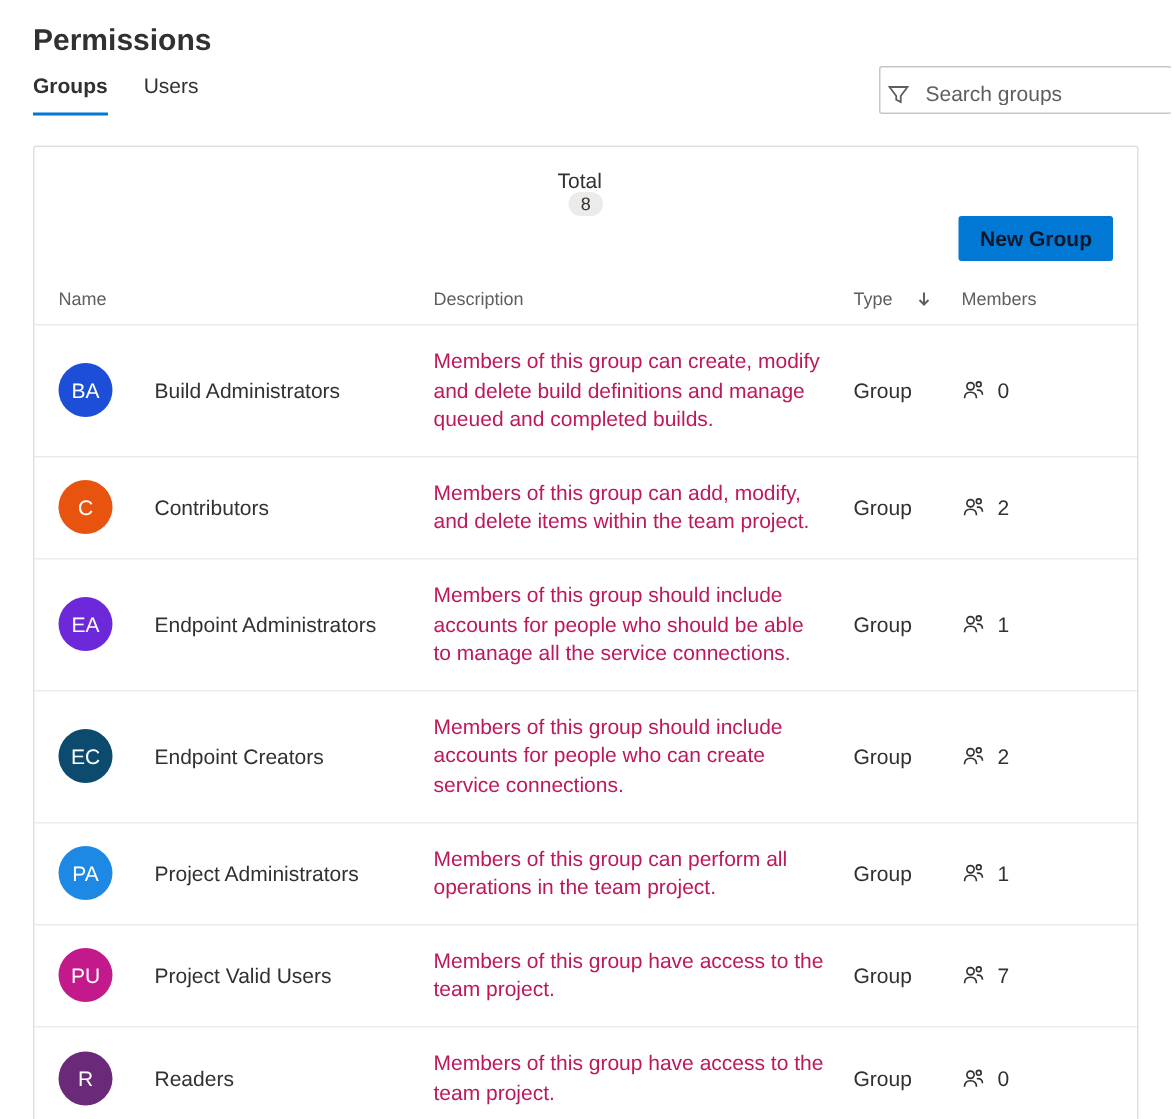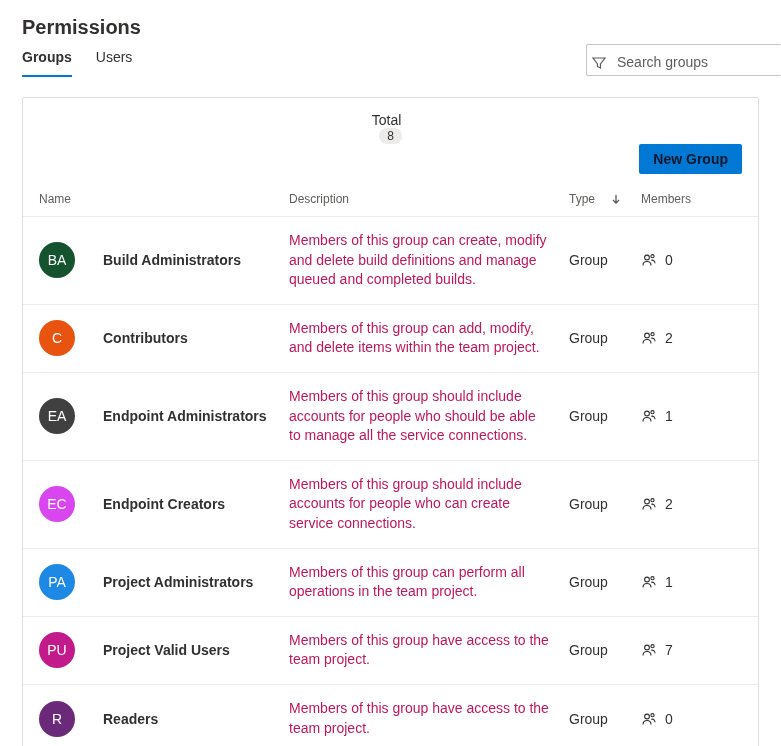--- a/index.html
+++ b/index.html
@@ -108,21 +108,21 @@
     align-items: center;
   }
   .row:last-child { border-bottom: none; }
   .name-cell { flex: 0 0 250px; display: flex; align-items: center; gap: 12px; }
   .avatar {
     width: 36px; height: 36px; border-radius: 50%;
     display: flex; align-items: center; justify-content: center;
     color: #fff; font-size: 14px; font-weight: 400;
     flex-shrink: 0;
   }
-  .group-name { font-weight: 700; font-size: 14px; padding-left: 16px; }
+  .group-name { font-weight: 400; font-size: 14px; padding-left: 16px; }
   .desc-cell { flex: 0 0 280px; font-size: 14px; color: #be185d; padding-right: 20px; line-height: 1.4; }
   .type-cell { flex: 0 0 72px; font-size: 14px; }
   .members-cell { flex: 1; display: flex; align-items: center; gap: 8px; font-size: 14px; }
   .people-icon { width: 16px; height: 16px; color: #323130; }
 </style>
 </head>
 <body>
 
 <div class="page">
   <h1 class="page-title">Permissions</h1>
@@ -156,21 +156,21 @@
           <svg class="sort-icon" viewBox="0 0 10 10" fill="none" stroke="currentColor" stroke-width="1.3">
             <path d="M5 1 L5 9 M2 6 L5 9 L8 6"></path>
           </svg>
         </div>
         <div class="col-members">Members</div>
       </div>
 
       <div id="rows-container">
           <div class="row">
     <div class="name-cell">
-      <div class="avatar" style="background:#14532d">BA</div>
+      <div class="avatar" style="background:#1d4ed8">BA</div>
       <span class="group-name">Build Administrators</span>
     </div>
     <div class="desc-cell">Members of this group can create, modify and delete build definitions and manage queued and completed builds.</div>
     <div class="type-cell">Group</div>
     <div class="members-cell">
       <svg class="people-icon" viewBox="0 0 16 16" fill="none" stroke="currentColor" stroke-width="1.1">
         <circle cx="6" cy="5.5" r="2.4"></circle>
         <path d="M2 13.5 C2 10.5 4 9.5 6 9.5 C8 9.5 10 10.5 10 13.5"></path>
         <circle cx="11.5" cy="4.2" r="1.6"></circle>
         <path d="M10.2 8.2 C12.8 7.8 14 9.2 14 11.2"></path>
@@ -190,38 +190,38 @@
         <circle cx="6" cy="5.5" r="2.4"></circle>
         <path d="M2 13.5 C2 10.5 4 9.5 6 9.5 C8 9.5 10 10.5 10 13.5"></path>
         <circle cx="11.5" cy="4.2" r="1.6"></circle>
         <path d="M10.2 8.2 C12.8 7.8 14 9.2 14 11.2"></path>
       </svg>
       <span>2</span>
     </div>
   </div>
           <div class="row">
     <div class="name-cell">
-      <div class="avatar" style="background:#404040">EA</div>
+      <div class="avatar" style="background:#6d28d9">EA</div>
       <span class="group-name">Endpoint Administrators</span>
     </div>
     <div class="desc-cell">Members of this group should include accounts for people who should be able to manage all the service connections.</div>
     <div class="type-cell">Group</div>
     <div class="members-cell">
       <svg class="people-icon" viewBox="0 0 16 16" fill="none" stroke="currentColor" stroke-width="1.1">
         <circle cx="6" cy="5.5" r="2.4"></circle>
         <path d="M2 13.5 C2 10.5 4 9.5 6 9.5 C8 9.5 10 10.5 10 13.5"></path>
         <circle cx="11.5" cy="4.2" r="1.6"></circle>
         <path d="M10.2 8.2 C12.8 7.8 14 9.2 14 11.2"></path>
       </svg>
       <span>1</span>
     </div>
   </div>
           <div class="row">
     <div class="name-cell">
-      <div class="avatar" style="background:#d946ef">EC</div>
+      <div class="avatar" style="background:#0c4a6e">EC</div>
       <span class="group-name">Endpoint Creators</span>
     </div>
     <div class="desc-cell">Members of this group should include accounts for people who can create service connections.</div>
     <div class="type-cell">Group</div>
     <div class="members-cell">
       <svg class="people-icon" viewBox="0 0 16 16" fill="none" stroke="currentColor" stroke-width="1.1">
         <circle cx="6" cy="5.5" r="2.4"></circle>
         <path d="M2 13.5 C2 10.5 4 9.5 6 9.5 C8 9.5 10 10.5 10 13.5"></path>
         <circle cx="11.5" cy="4.2" r="1.6"></circle>
         <path d="M10.2 8.2 C12.8 7.8 14 9.2 14 11.2"></path>

